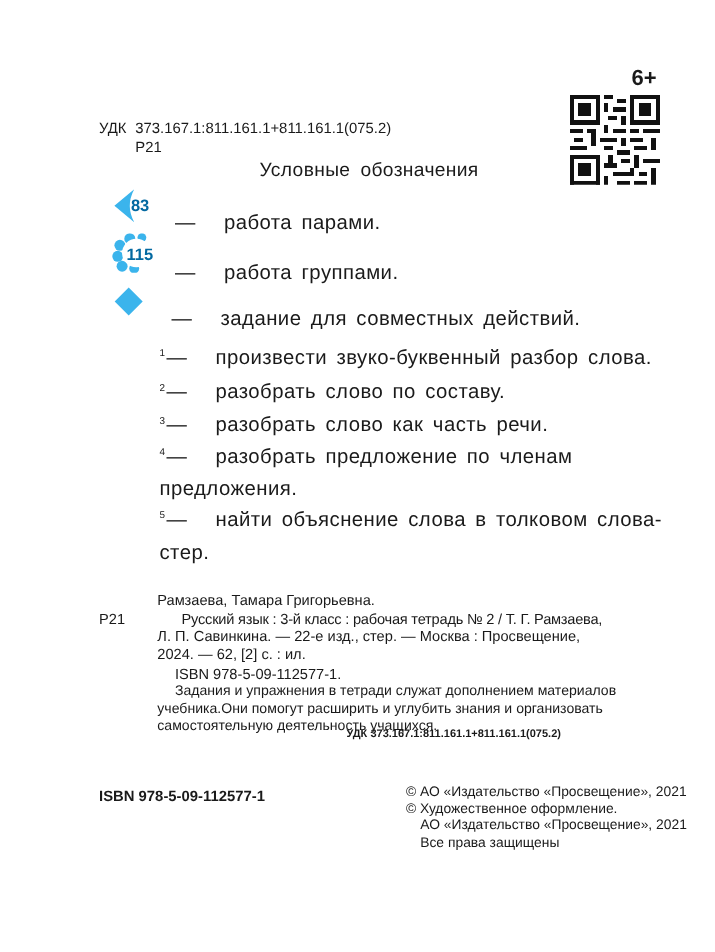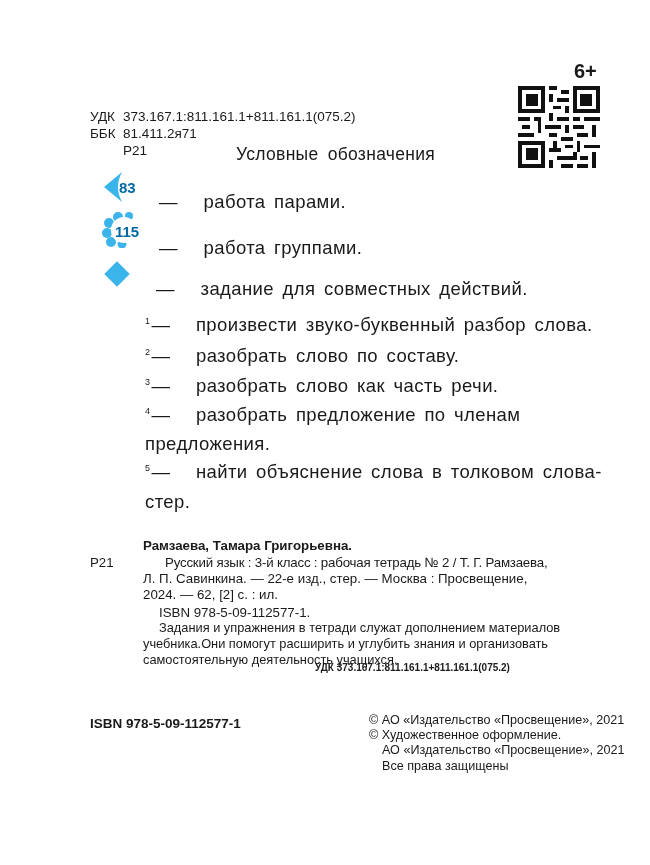--- a/index.html
+++ b/index.html
@@ -14,38 +14,34 @@
   .age { left: 574px; top: 60px; font-size: 20px; font-weight: bold; }
   .qr { left: 518px; top: 86px; width: 82px; height: 82px; }
   .legend-title { left: 236px; top: 144px; font-size: 17.5px; letter-spacing: 0.3px; word-spacing: 4px; }
   .item { font-size: 18.5px; letter-spacing: 0.4px; word-spacing: 3px; margin-top: 15px; }
   .icon-pair { left: 102px; top: 172px; width: 50px; height: 30px; }
   .icon-group { left: 102px; top: 212px; width: 50px; height: 36px; }
   .icon-num { position: absolute; font-weight: bold; font-size: 15px; color: #0369a1; }
   .diamond { left: 108px; top: 265px; width: 18px; height: 18px; background: #3bb4ec; transform: rotate(45deg); }
   .sup { font-size: 9px; vertical-align: super; margin-right: 1px; }
   .biblio { font-size: 13.3px; line-height: 16.5px; }
-  .bold { font-weight: bold; }
+  .bold { font-weight: normal; }
   .desc { left: 143px; top: 612px; width: 455px; font-size: 12.8px; line-height: 16px; }
   .right-codes { left: 315px; top: 660px; font-size: 10px; line-height: 16px; font-weight: bold; }
   .isbn-bottom { left: 90px; top: 716px; font-size: 13.5px; font-weight: bold; }
   .copyright { left: 369px; top: 713px; font-size: 12.6px; line-height: 15.2px; }
   .copyright .indent { padding-left: 13px; }
 </style>
 </head>
 <body>
 
 <div class="abs codes">
   <div class="row">
       <span class="k">УДК</span>
       <span>373.167.1:811.161.1+811.161.1(075.2)</span>
-    </div>
-  <div class="row">
-      <span class="k">ББК</span>
-      <span>81.411.2я71</span>
     </div>
   <div class="row">
       <span class="k"></span>
       <span>Р21</span>
     </div>
 </div>
 
 <div class="abs age">6+</div>
 
 <div class="abs qr">

